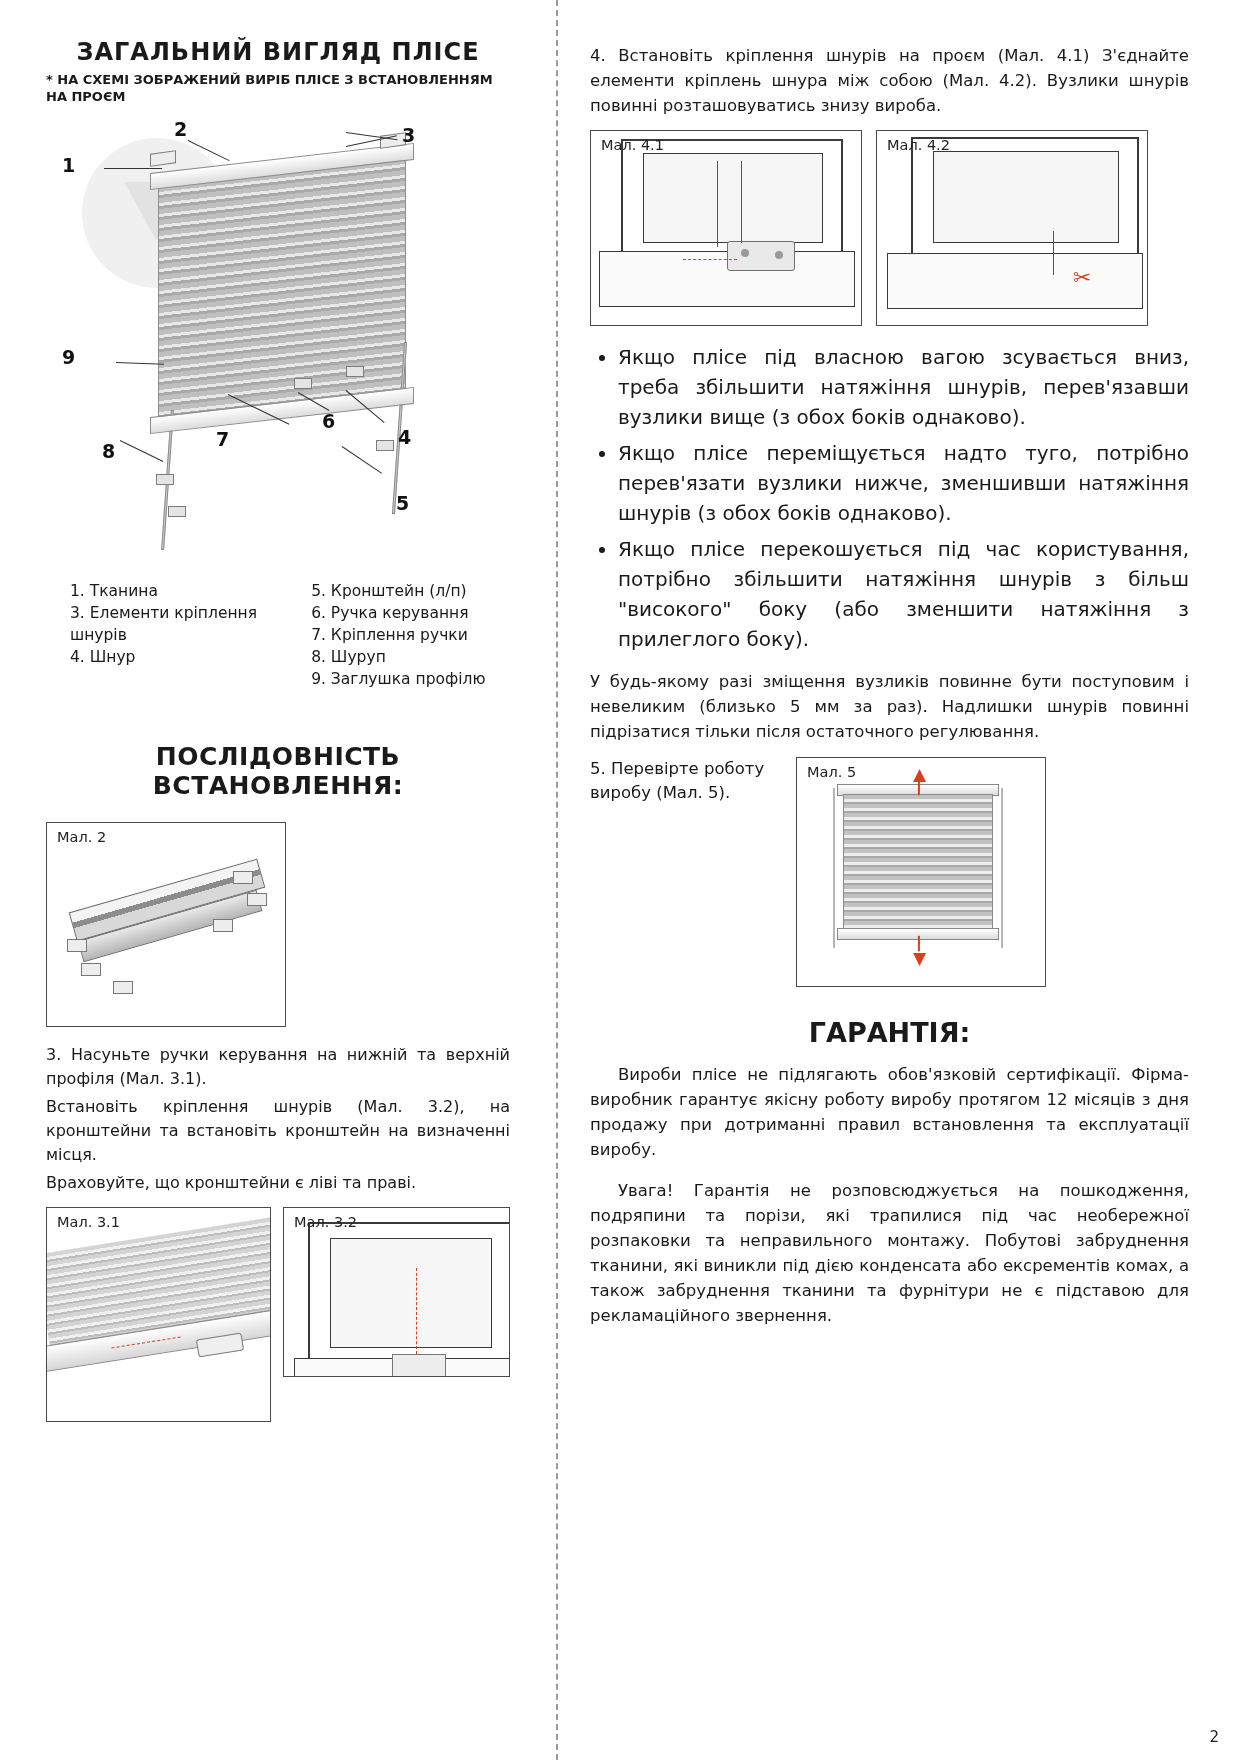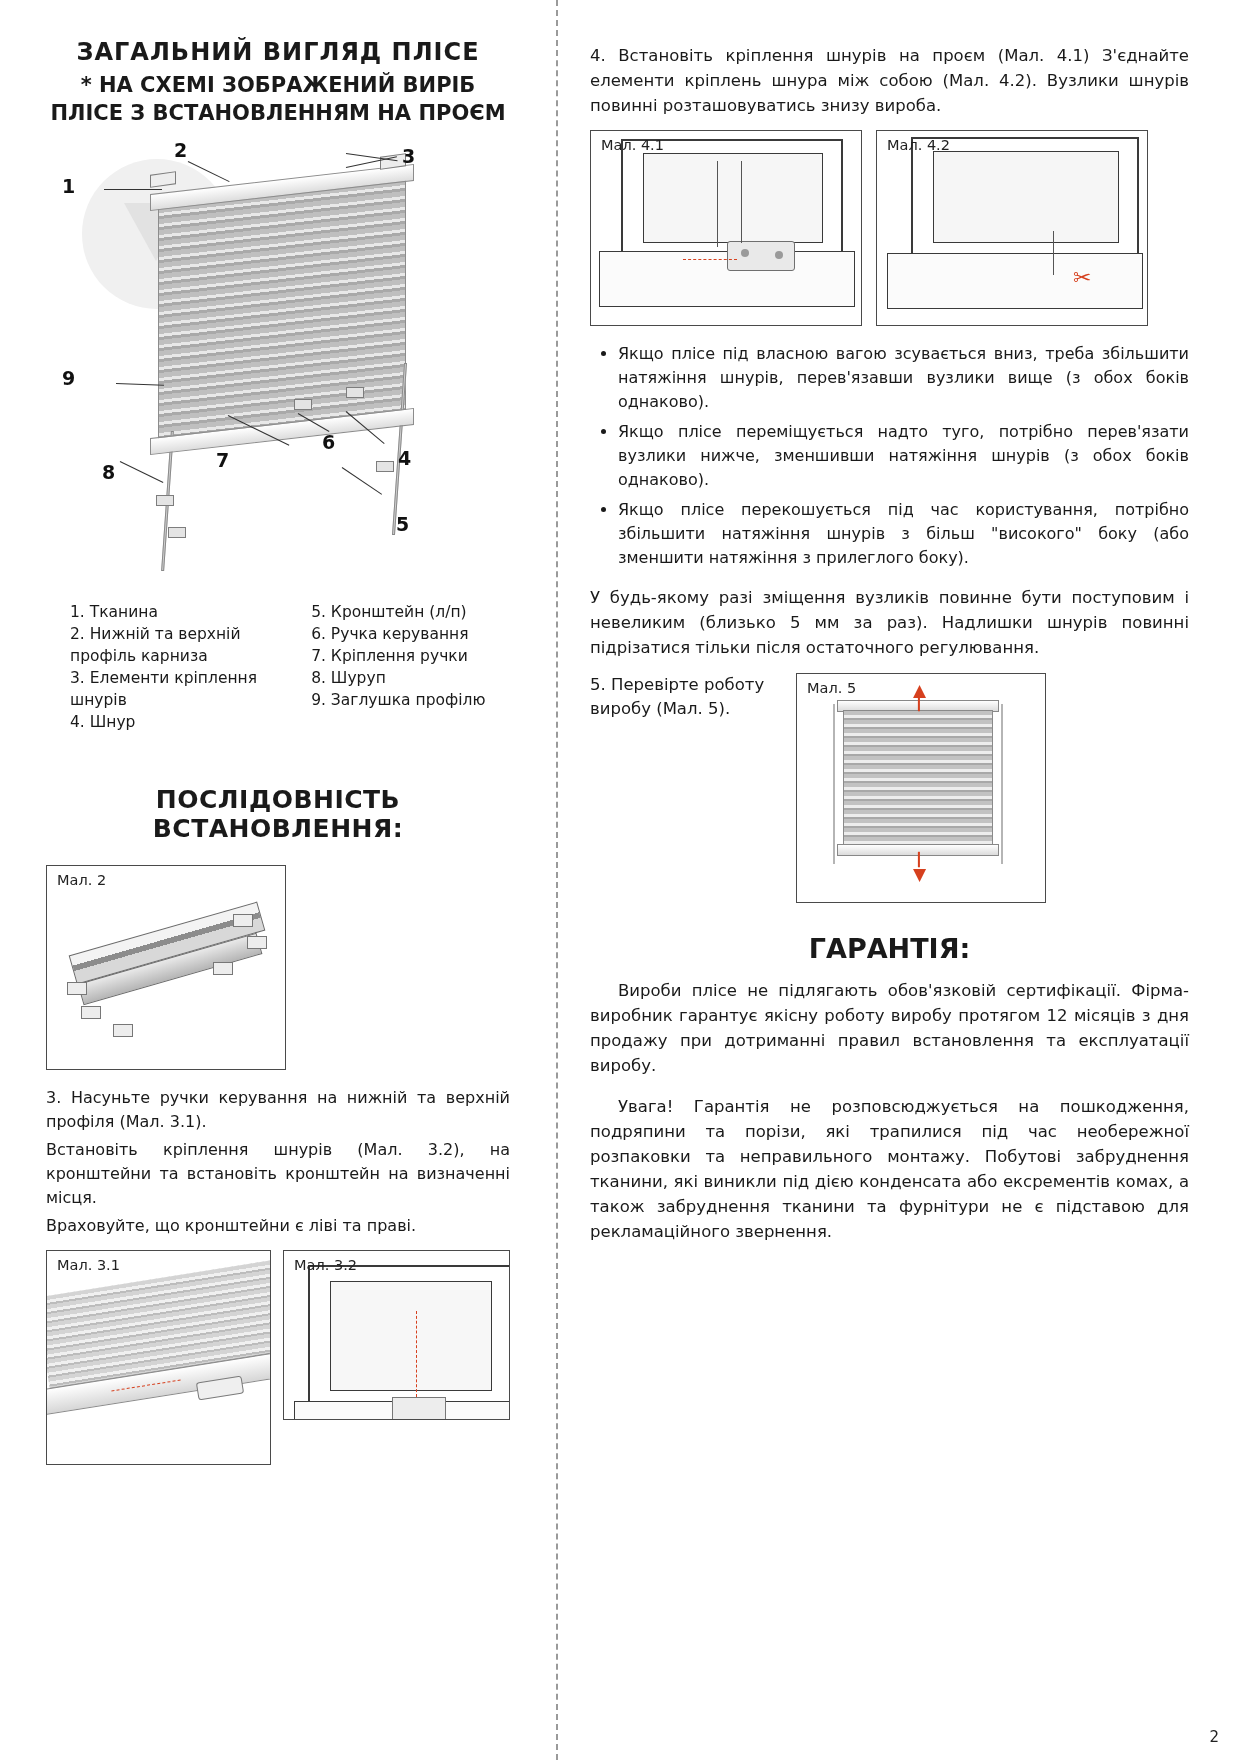--- a/index.html
+++ b/index.html
@@ -32,22 +32,21 @@
 
   h1.title {
     font-size: 24px;
     font-weight: bold;
     text-align: center;
     letter-spacing: 1px;
     line-height: 1.18;
     margin: 0 0 6px 0;
   }
   .subtitle {
-    text-align: center;
-    font-size: 21px;
+    font-size: 13px;
     font-weight: bold;
     line-height: 1.3;
     margin-bottom: 4px;
   }
 
   
   .overview {
     position: relative;
     width: 464px; height: 452px;
     margin: 4px auto 0 auto;
@@ -227,21 +226,21 @@
   .fig41 .dot { position:absolute; width:8px;height:8px;border-radius:50%;background:#9a9a9a; }
   .fig41 .cordline { position:absolute; border-left:1.5px solid #555; }
   .fig41 .redarrow { position:absolute; left:92px; top:128px; width:54px;height:0;border-top:1.6px dashed #d6401e; }
   .fig42 .fr1 { left:34px; top:6px; width:228px; height:122px; border-width:2.2px; }
   .fig42 .fr2 { left:56px; top:20px; width:186px; height:92px; background:#f6f6f6; }
   .fig42 .sill2 { left:10px; top:122px; width:256px; height:56px; background:#fbfbfb; }
   .scissors { position:absolute; left:196px; top:134px; font-size:22px; color:#d6401e; }
   .fig42 .cord { position:absolute; left:176px; top:100px; width:0; height:44px; border-left:1.6px solid #555; }
 
   ul.bullets { margin: 16px 0 0 0; padding-left: 28px; }
-  ul.bullets li { margin-bottom: 6px; font-size:16px; line-height:1.5; text-align: justify; }
+  ul.bullets li { margin-bottom: 6px; font-size:20px; line-height:1.5; text-align: justify; }
 
   
   .fig5 { width: 250px; height: 230px; }
   .fig5 .pl {
     position:absolute; left:46px; top:36px; width:150px; height:136px;
     background: repeating-linear-gradient(to bottom,#c2c2c2 0 4px,#ededed 4px 7px,#a8a8a8 7px 9px);
     border:1px solid #8a8a8a;
   }
   .fig5 .railA, .fig5 .railB {
     position:absolute; left:40px; width:162px; height:12px;
@@ -309,22 +308,20 @@
       <div class="num" style="left:350px;top:382px;">5</div>
       <div class="num" style="left:276px;top:300px;">6</div>
       <div class="num" style="left:170px;top:318px;">7</div>
       <div class="num" style="left:56px;top:330px;">8</div>
       <div class="num" style="left:16px;top:236px;">9</div>
     </div>
 
     <div class="legend">
       <ol class="lcol1">
         <li>1. Тканина</li>
-        <li>2. Нижній та верхній
-    профіль карниза</li>
         <li>3. Елементи кріплення
     шнурів</li>
         <li>4. Шнур</li>
       </ol>
       <ol class="lcol2">
         <li>5. Кронштейн (л/п)</li>
         <li>6. Ручка керування</li>
         <li>7. Кріплення ручки</li>
         <li>8. Шуруп</li>
         <li>9. Заглушка профілю</li>

